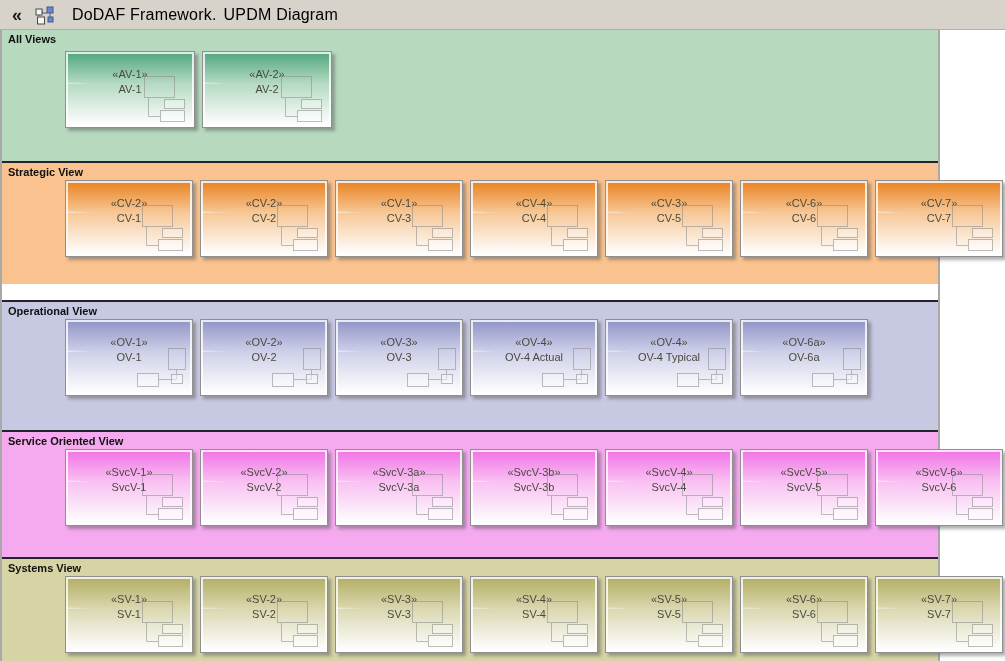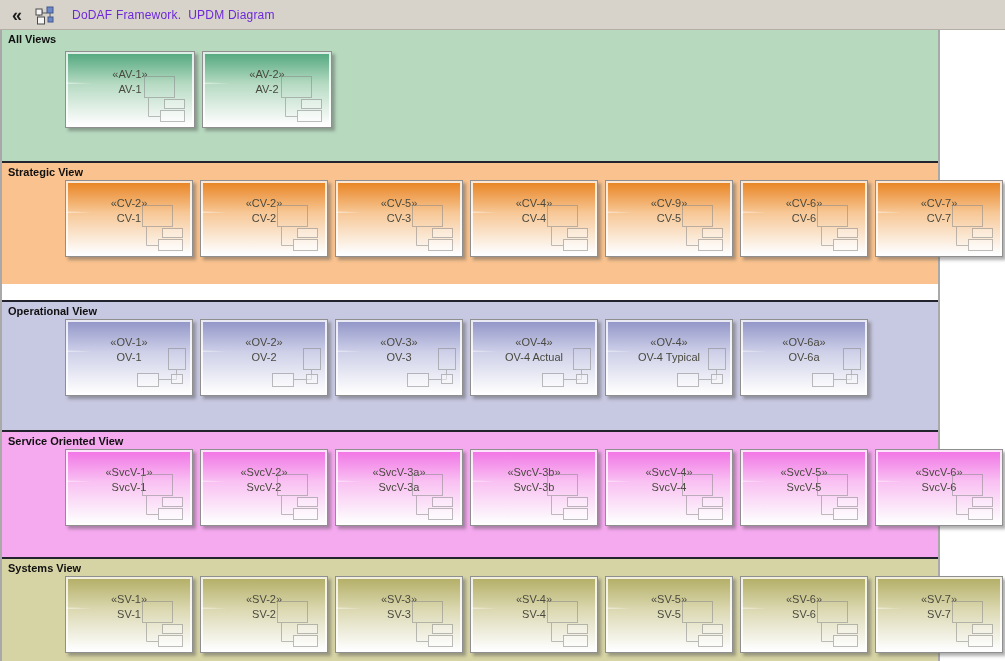--- a/index.html
+++ b/index.html
@@ -15,21 +15,21 @@
     flex:0 0 30px;height:30px;background:#d7d3cb;
     border-bottom:1px solid #b3afa7;
     display:flex;align-items:center;padding:0 8px;box-sizing:border-box;
   }
   .collapse-btn{
     font-size:18px;font-weight:bold;color:#1c1c1c;line-height:26px;
     padding:0 4px;cursor:default;user-select:none;
   }
   .diagram-btn{margin-left:8px;display:flex;align-items:center;}
   .title{
-    margin-left:16px;font-size:12px;color:#6d28d9;letter-spacing:.2px;
+    margin-left:16px;font-size:16px;color:#000000;letter-spacing:.2px;
     display:flex;gap:7px;white-space:nowrap;
   }
 
   
   .bands{
     flex:1;display:flex;flex-direction:column;
     border-left:2px solid #a9a9a9;border-right:2px solid #a9a9a9;
     box-sizing:border-box;width:940px;min-height:0;
   }
   .band{
@@ -152,21 +152,21 @@
       <rect x="1.5" y="1.5" width="30" height="21" fill="none" stroke="#8a8a8a"></rect>
       <path d="M5.5 22.5 V41.5 H17" fill="none" stroke="#8a8a8a"></path>
       <rect x="21.5" y="24.5" width="20" height="9" fill="rgba(255,255,255,.55)" stroke="#8a8a8a"></rect>
       <rect x="17.5" y="35.5" width="24" height="11" fill="rgba(255,255,255,.65)" stroke="#8a8a8a"></rect>
     </svg>
 
   </div>
           <div class="card">
     <div class="gloss"></div>
     <div class="card-text">
-      <div>«CV-5»</div>
+      <div>«CV-1»</div>
       <div>CV-3</div>
     </div>
     <svg class="glyph" width="46" height="48" viewBox="0 0 46 48">
       <rect x="1.5" y="1.5" width="30" height="21" fill="none" stroke="#8a8a8a"></rect>
       <path d="M5.5 22.5 V41.5 H17" fill="none" stroke="#8a8a8a"></path>
       <rect x="21.5" y="24.5" width="20" height="9" fill="rgba(255,255,255,.55)" stroke="#8a8a8a"></rect>
       <rect x="17.5" y="35.5" width="24" height="11" fill="rgba(255,255,255,.65)" stroke="#8a8a8a"></rect>
     </svg>
 
   </div>
@@ -180,21 +180,21 @@
       <rect x="1.5" y="1.5" width="30" height="21" fill="none" stroke="#8a8a8a"></rect>
       <path d="M5.5 22.5 V41.5 H17" fill="none" stroke="#8a8a8a"></path>
       <rect x="21.5" y="24.5" width="20" height="9" fill="rgba(255,255,255,.55)" stroke="#8a8a8a"></rect>
       <rect x="17.5" y="35.5" width="24" height="11" fill="rgba(255,255,255,.65)" stroke="#8a8a8a"></rect>
     </svg>
 
   </div>
           <div class="card">
     <div class="gloss"></div>
     <div class="card-text">
-      <div>«CV-9»</div>
+      <div>«CV-3»</div>
       <div>CV-5</div>
     </div>
     <svg class="glyph" width="46" height="48" viewBox="0 0 46 48">
       <rect x="1.5" y="1.5" width="30" height="21" fill="none" stroke="#8a8a8a"></rect>
       <path d="M5.5 22.5 V41.5 H17" fill="none" stroke="#8a8a8a"></path>
       <rect x="21.5" y="24.5" width="20" height="9" fill="rgba(255,255,255,.55)" stroke="#8a8a8a"></rect>
       <rect x="17.5" y="35.5" width="24" height="11" fill="rgba(255,255,255,.65)" stroke="#8a8a8a"></rect>
     </svg>
 
   </div>

